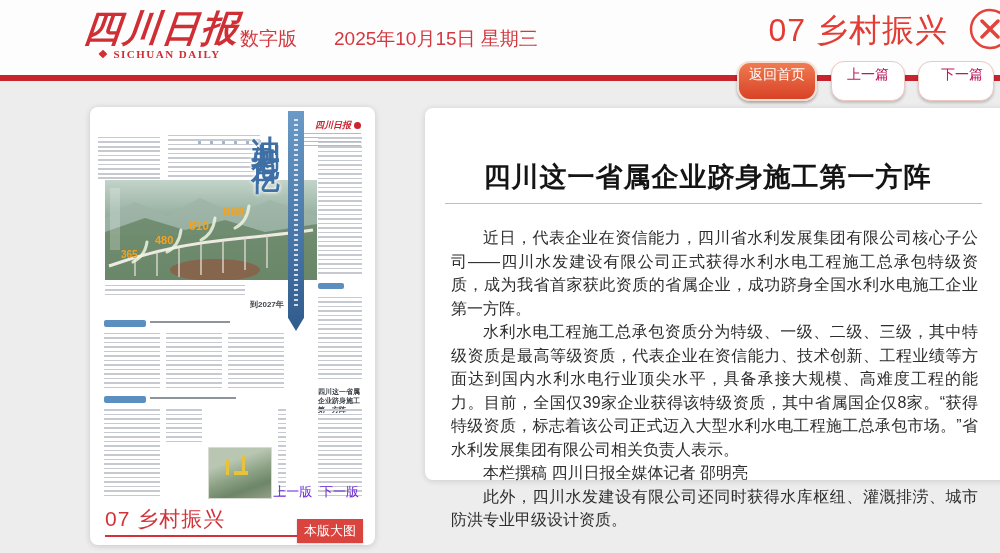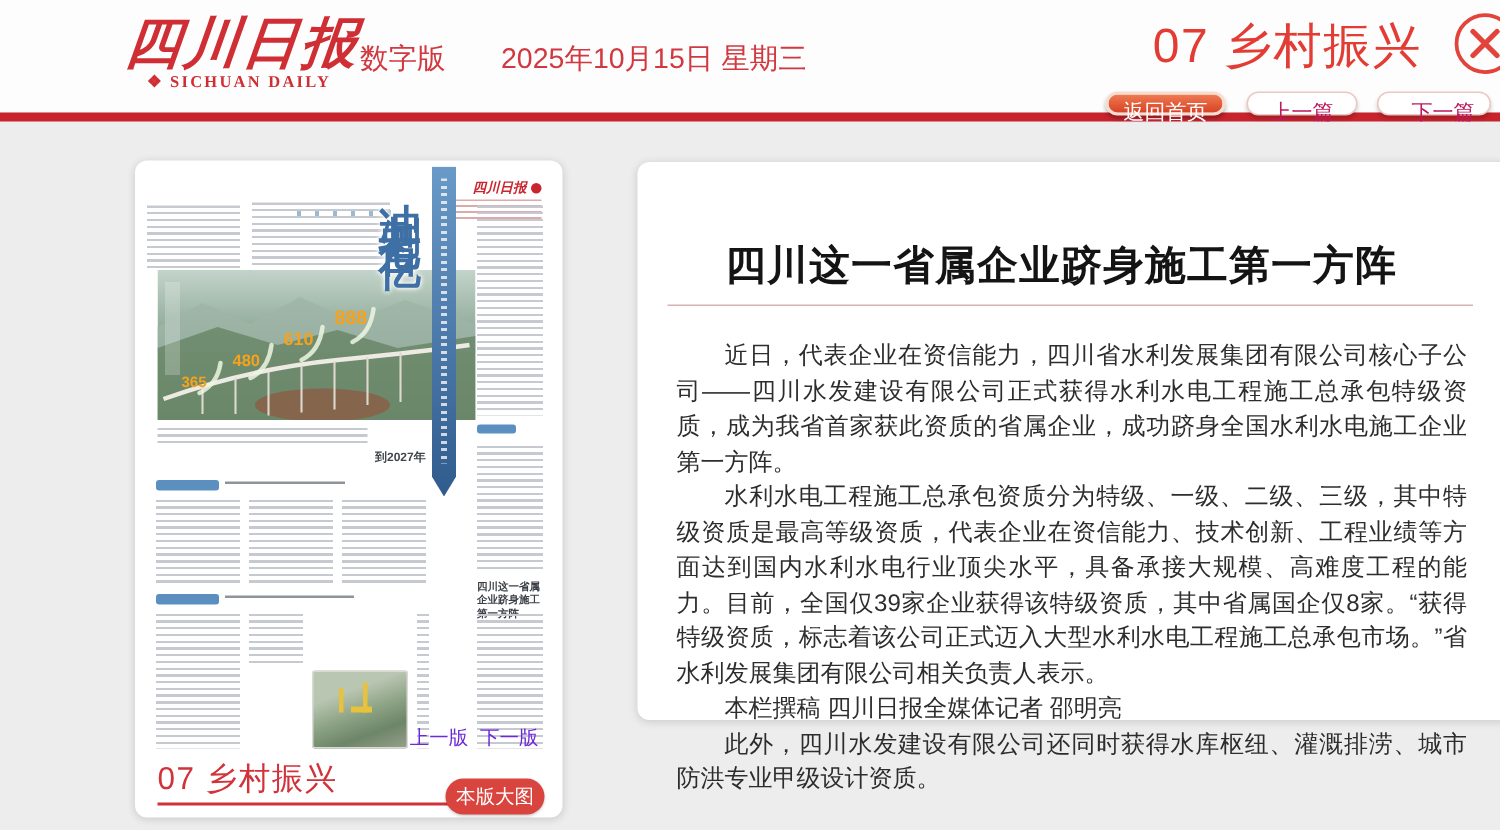--- a/index.html
+++ b/index.html
@@ -18,21 +18,21 @@
               font-family:"Liberation Serif", serif; font-weight:bold; font-size:11px; letter-spacing:1.5px; }
   .seal { display:inline-block; font-size:11px; margin-right:4px; color:#cf2e35; }
 
   .edition { position:absolute; left:240px; top:26px; font-size:19px; color:#d2383f; cursor:pointer; }
   .date { position:absolute; left:334px; top:26px; font-size:19px; color:#d2383f; }
   .page-label { position:absolute; right:52px; top:9px; font-size:32px; color:#e23c34; letter-spacing:1px; }
 
   .close-btn { position:absolute; left:968px; top:7px; width:44px; height:44px; cursor:pointer; z-index:3; }
 
   
-  .btn { position:absolute; top:61px; height:16px; z-index:2; font-size:14px; text-align:center;
+  .btn { position:absolute; top:61px; height:40px; z-index:2; font-size:14px; text-align:center;
          line-height:23px; cursor:pointer; border-radius:13px; }
   .btn-primary { left:737px; width:80px; background:linear-gradient(#ef7b51,#d84226); color:#fff;
                  border:2px solid #f5ded0; box-shadow:0 2px 3px rgba(0,0,0,.3); }
   .btn-ghost { background:#fff; color:#be185d; border:1px solid #ecc9c0; box-shadow:0 2px 3px rgba(0,0,0,.2); line-height:25px; }
   .btn-prev { left:831px; width:74px; }
   .btn-next { left:918px; width:76px;padding-left:12px; }
 
   
   .thumb-card { position:absolute; left:90px; top:107px; width:285px; height:438px; background:#fff;
                 border-radius:8px; box-shadow:0 1px 6px rgba(0,0,0,.16); }
@@ -64,21 +64,21 @@
   .small-photo { position:absolute; left:118px; top:340px; width:64px; height:52px; border-radius:2px;
                  background:linear-gradient(160deg,#b9c6b2 0 30%,#8ba183 55%,#6d8568 75%,#97a18c);
                  box-shadow:inset 0 0 0 1px #d7dbd2; }
   .small-photo i { position:absolute; display:block; background:#e8c23a; }
 
   .thumb-footer-label { position:absolute; left:15px; top:398px; font-size:21px; color:#d2333a; letter-spacing:1px; }
   .thumb-underline { position:absolute; left:15px; top:428px; width:256px; height:2px; background:#d2333a; }
   .page-nav { position:absolute; right:16px; top:376px; font-size:13px; color:#6d28d9;font-family:Liberation Mono, monospace; }
   .page-nav span { cursor:pointer; }
   .big-image-btn { position:absolute; left:207px; top:412px; width:66px; height:24px; background:#d9453e;
-                   border-radius:12px; color:#fff; font-size:13px; text-align:center; line-height:24px;
+                   border-radius:0; color:#fff; font-size:13px; text-align:center; line-height:24px;
                    cursor:pointer; z-index:2; box-shadow:0 1px 2px rgba(0,0,0,.2); }
 
   
   .article-card { position:absolute; left:425px; top:108px; width:585px; height:372px; background:#fff;
                   border-radius:8px; box-shadow:0 1px 6px rgba(0,0,0,.14); }
   .kicker { position:absolute; left:0; right:20px; top:29px; text-align:center; font-size:16px;
             font-weight:bold; color:#1a1a1a; }
   .title { position:absolute; left:0; right:20px; top:51px; text-align:center; font-size:27px;
            font-weight:bold; color:#141414; letter-spacing:1px; }
   .title-divider { position:absolute; left:20px; right:28px; top:95px; height:1px; background:#d7b3b6; }

